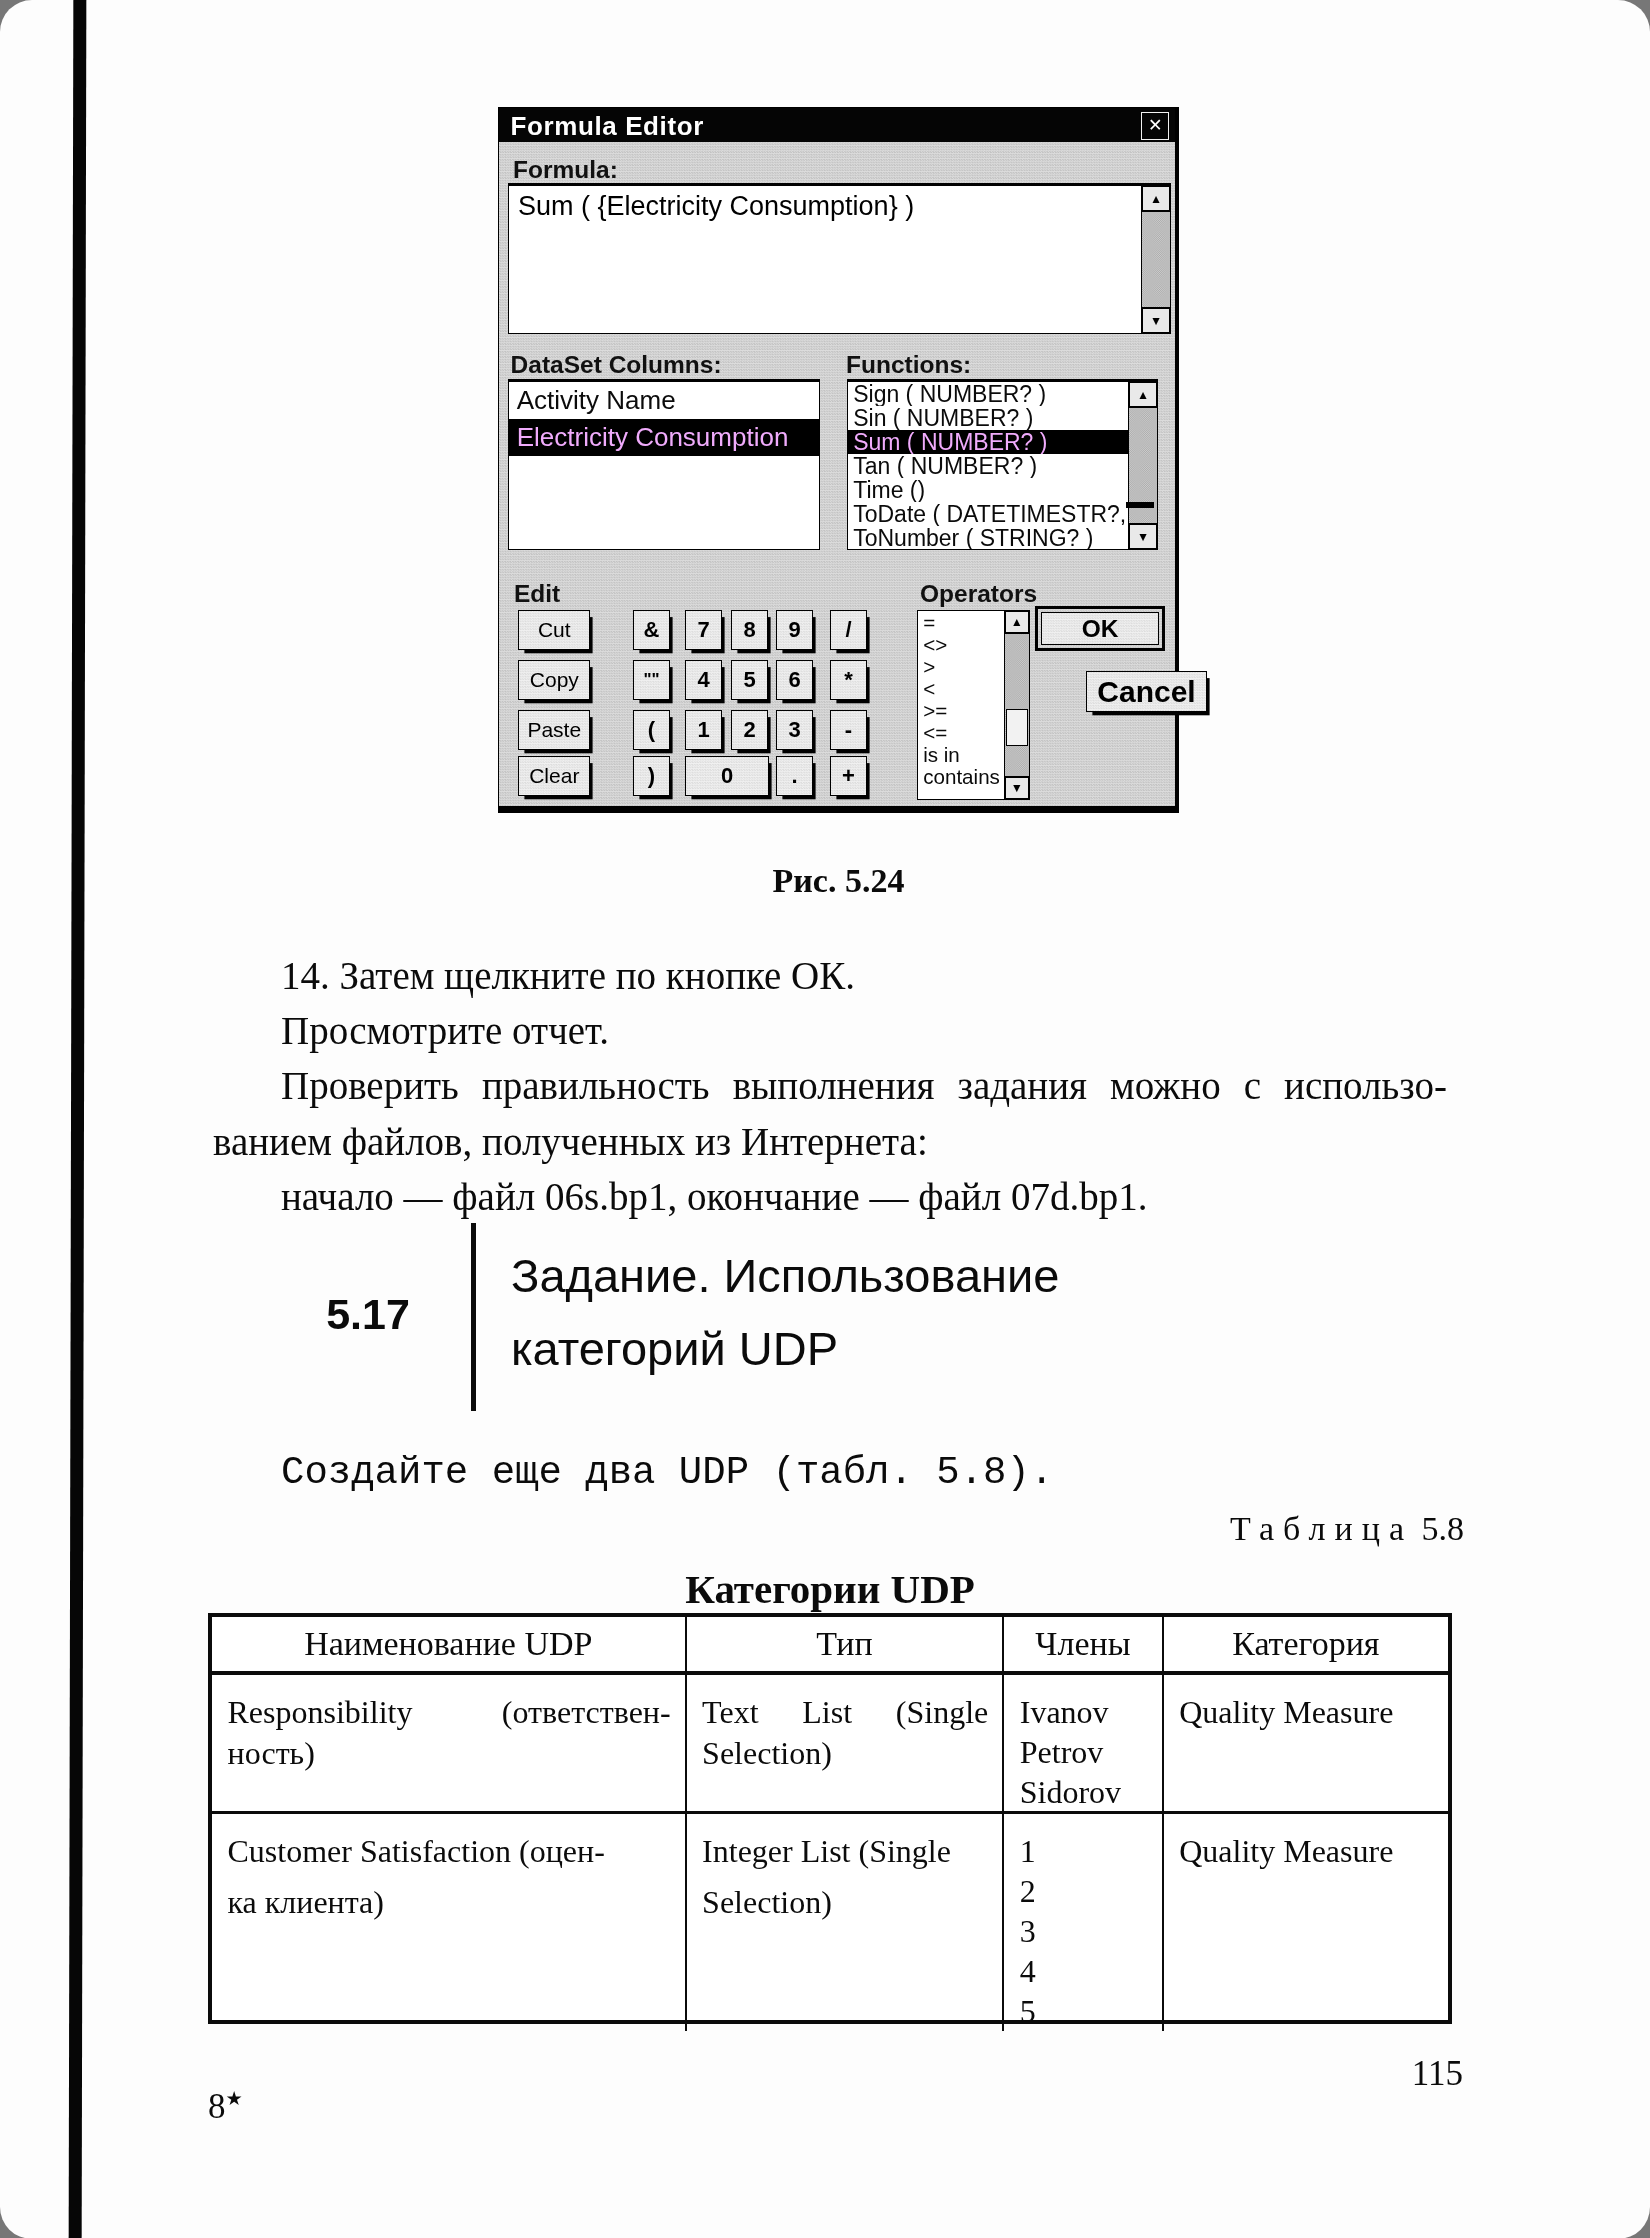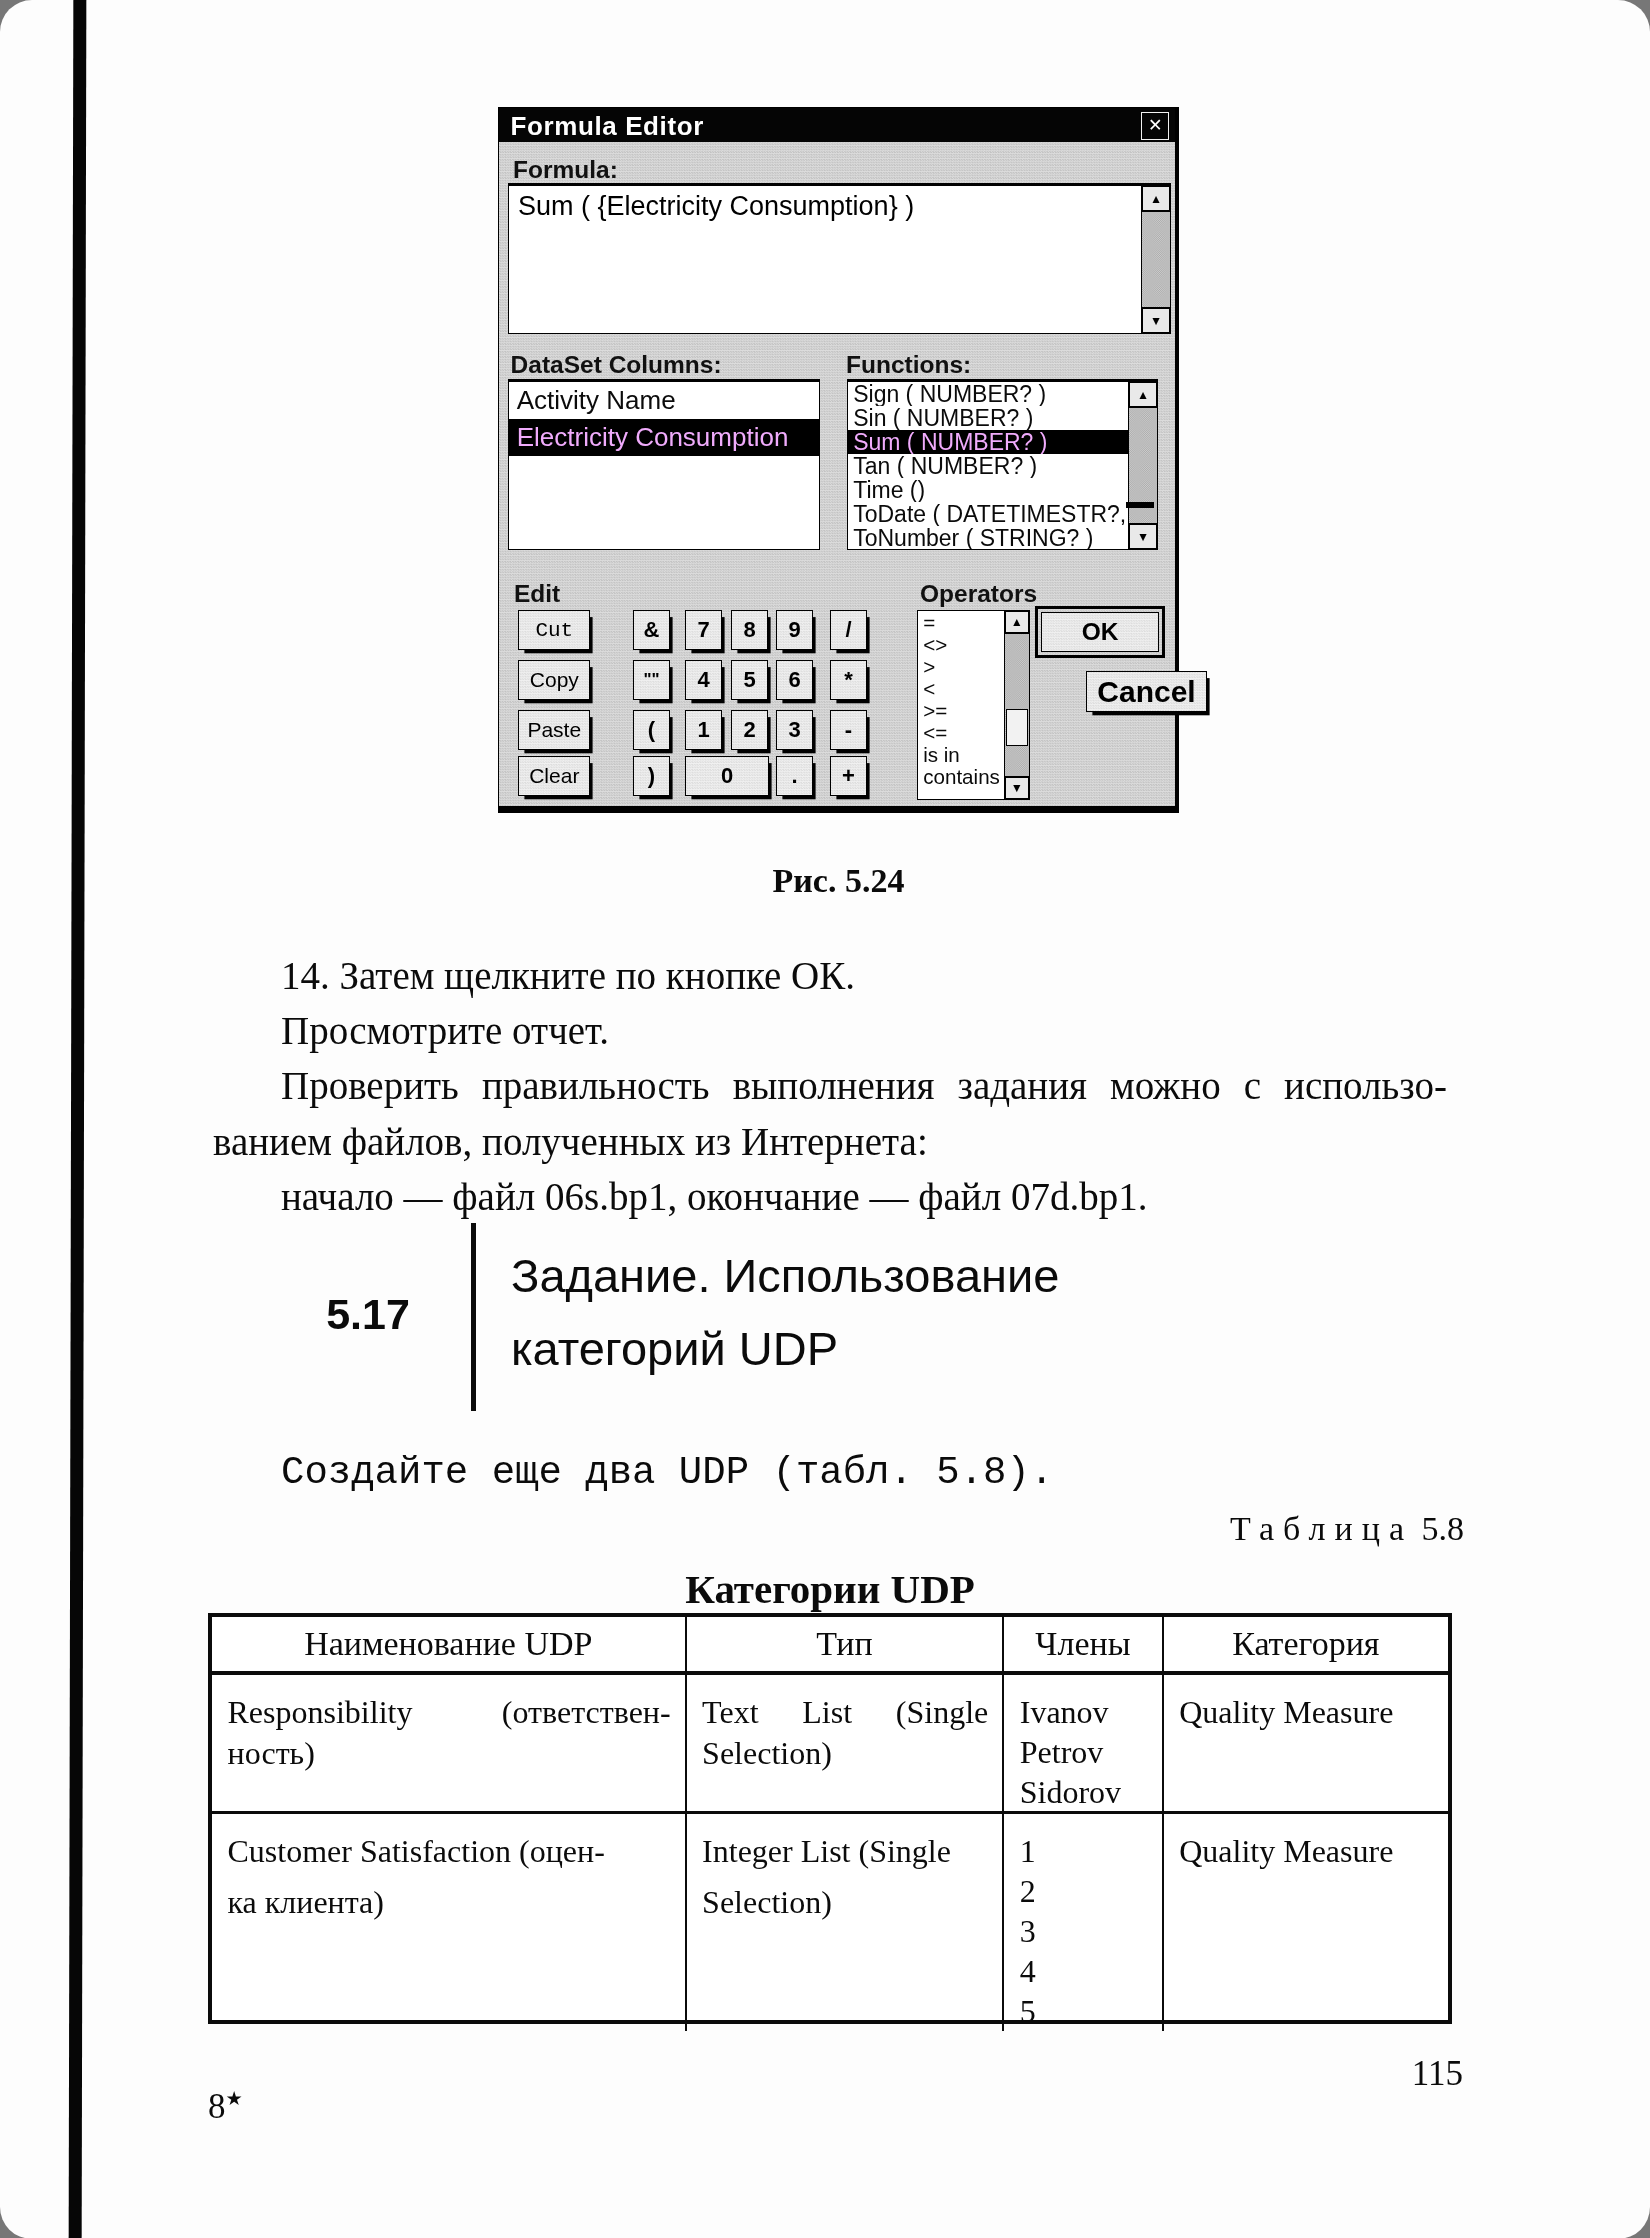--- a/index.html
+++ b/index.html
@@ -87,21 +87,21 @@
      font-size:21px;color:#000;font-family:"Liberation Sans","DejaVu Sans",sans-serif;}
   .key{width:37px;height:40px;font-weight:bold;font-size:22px;}
   .editbtn{width:72px;height:40px;}
 
   #operators-list{left:418px;top:502px;width:113px;height:190px;background:#fff;border:1.9px solid #000;box-sizing:border-box;}
   #operators-items{position:absolute;left:0;top:1.3px;right:24.5px;bottom:0;overflow:hidden;}
   #operators-items .list-item{font-size:20.6px;line-height:22px;padding-left:5.2px;}
   #op-scroll{width:24.5px;}
   #op-thumb{position:absolute;left:1.3px;right:1.3px;top:98px;height:37px;background:#f2f2f2;border:1.9px solid #000;box-sizing:border-box;}
 
-  #ok-button{left:536px;top:498px;width:130px;height:52px;border:3.2px solid #000;padding:2.6px;box-sizing:border-box;
+  #ok-button{left:536px;top:498px;width:130px;height:45px;border:3.2px solid #000;padding:2.6px;box-sizing:border-box;
      background:transparent;box-shadow:none;}
   #ok-inner{width:100%;height:100%;border:1.3px solid #000;box-sizing:border-box;
      background-color:#e7e7e7;background-image:conic-gradient(#ddd 25%,#f0f0f0 0 50%,#ddd 0 75%,#f0f0f0 0);
      background-size:2.6px 2.6px;display:flex;align-items:center;justify-content:center;
      font-size:24.5px;font-weight:bold;}
   #cancel-button{left:539px;top:563px;width:121px;height:41px;font-size:30px;font-weight:bold;margin-left:48px;}
 </style>
 </head>
 <body>
 
@@ -156,21 +156,21 @@
         <span class="sb-btn sb-bottom">
             <span>▼</span>
           </span>
       </span>
       <span id="fn-dash"></span>
     </div>
 
     <div class="abs dlg-label" style="left:15px;top:472px;">Edit</div>
     <div class="abs dlg-label" style="left:421px;top:472px;">Operators</div>
 
-    <div class="push-btn editbtn" style="left:19.3px;top:502px;font-family:Liberation Mono, monospace;">Cut</div>
+    <div class="push-btn editbtn" style="left:19.3px;top:502px;">Cut</div>
     <div class="push-btn editbtn" style="left:19.3px;top:552px;">Copy</div>
     <div class="push-btn editbtn" style="left:19.3px;top:602px;">Paste</div>
     <div class="push-btn editbtn" style="left:19.3px;top:648px;">Clear</div>
 
     <div class="push-btn key" style="left:134px;top:502px;">&amp;</div>
     <div class="push-btn key" style="left:186px;top:502px;">7</div>
     <div class="push-btn key" style="left:232px;top:502px;">8</div>
     <div class="push-btn key" style="left:277px;top:502px;">9</div>
     <div class="push-btn key" style="left:331px;top:502px;">/</div>
 

